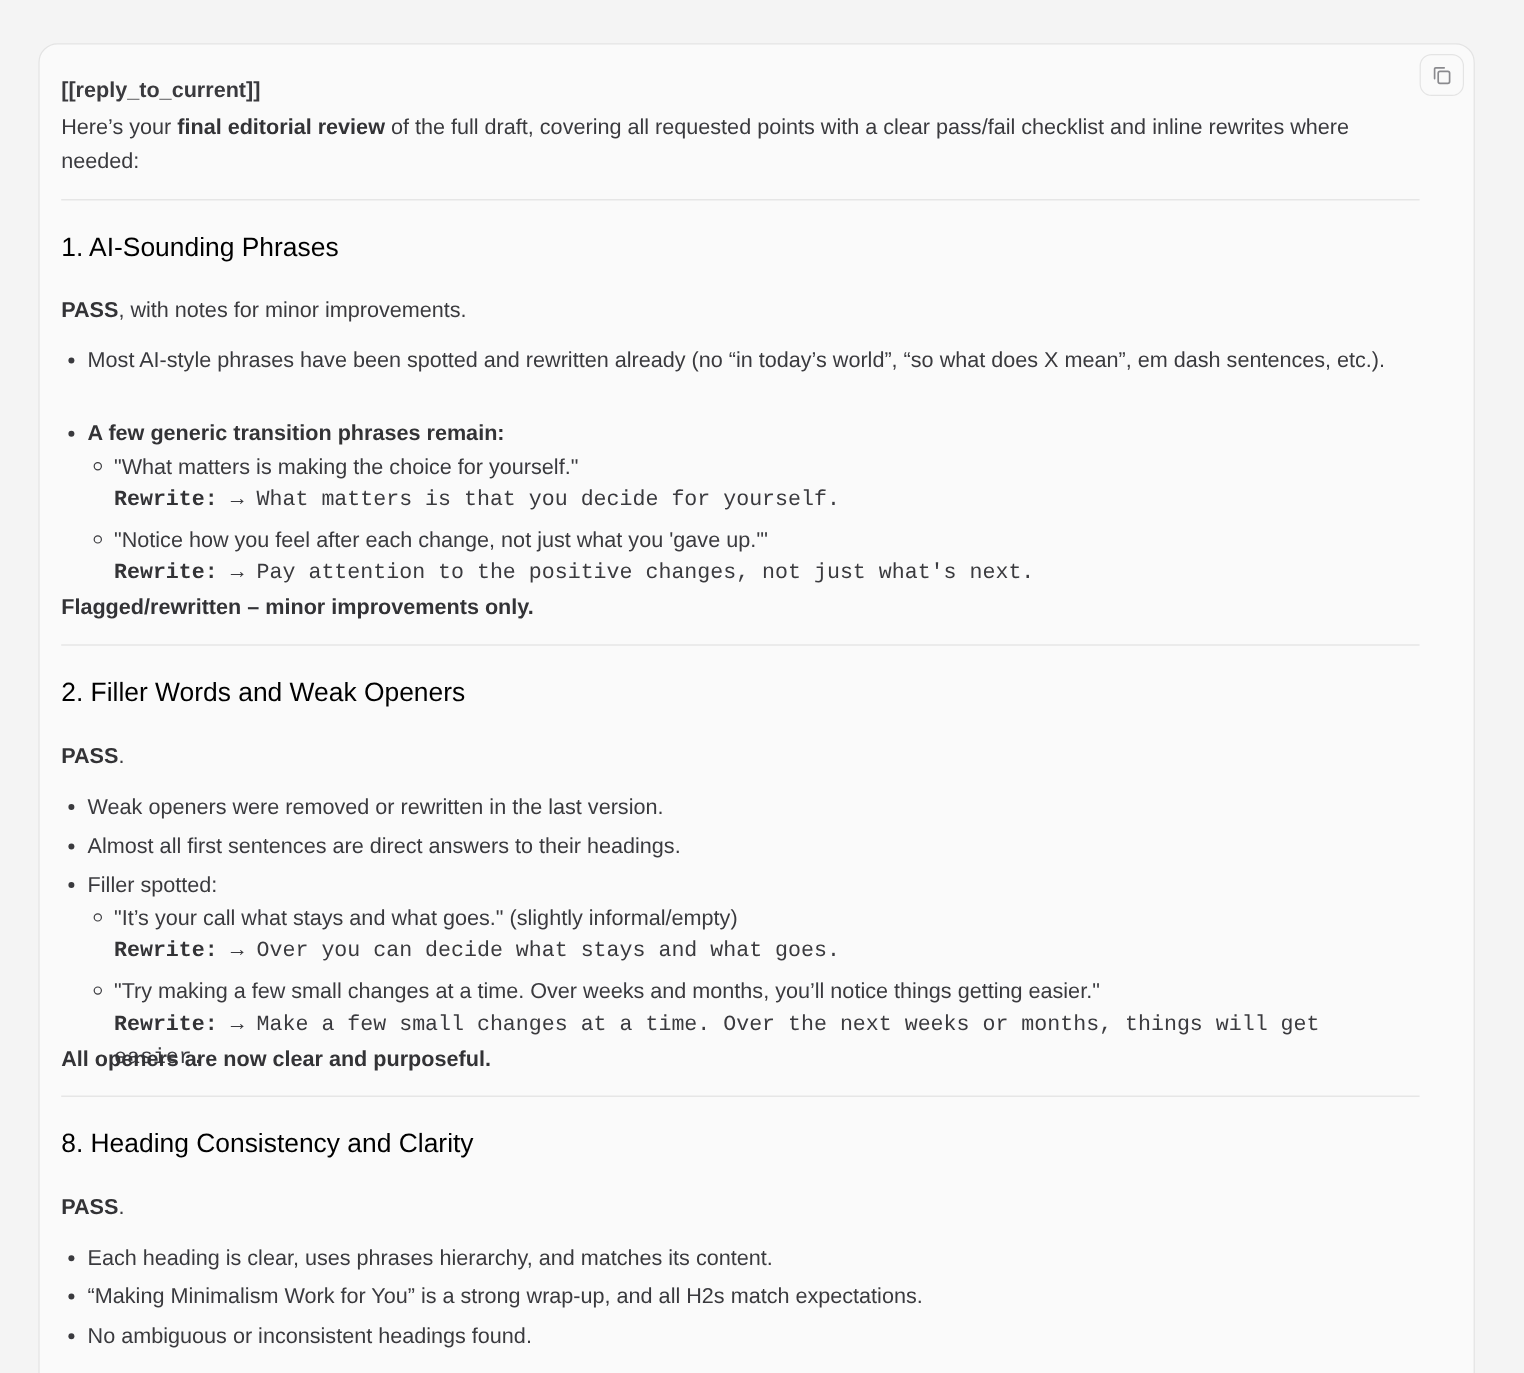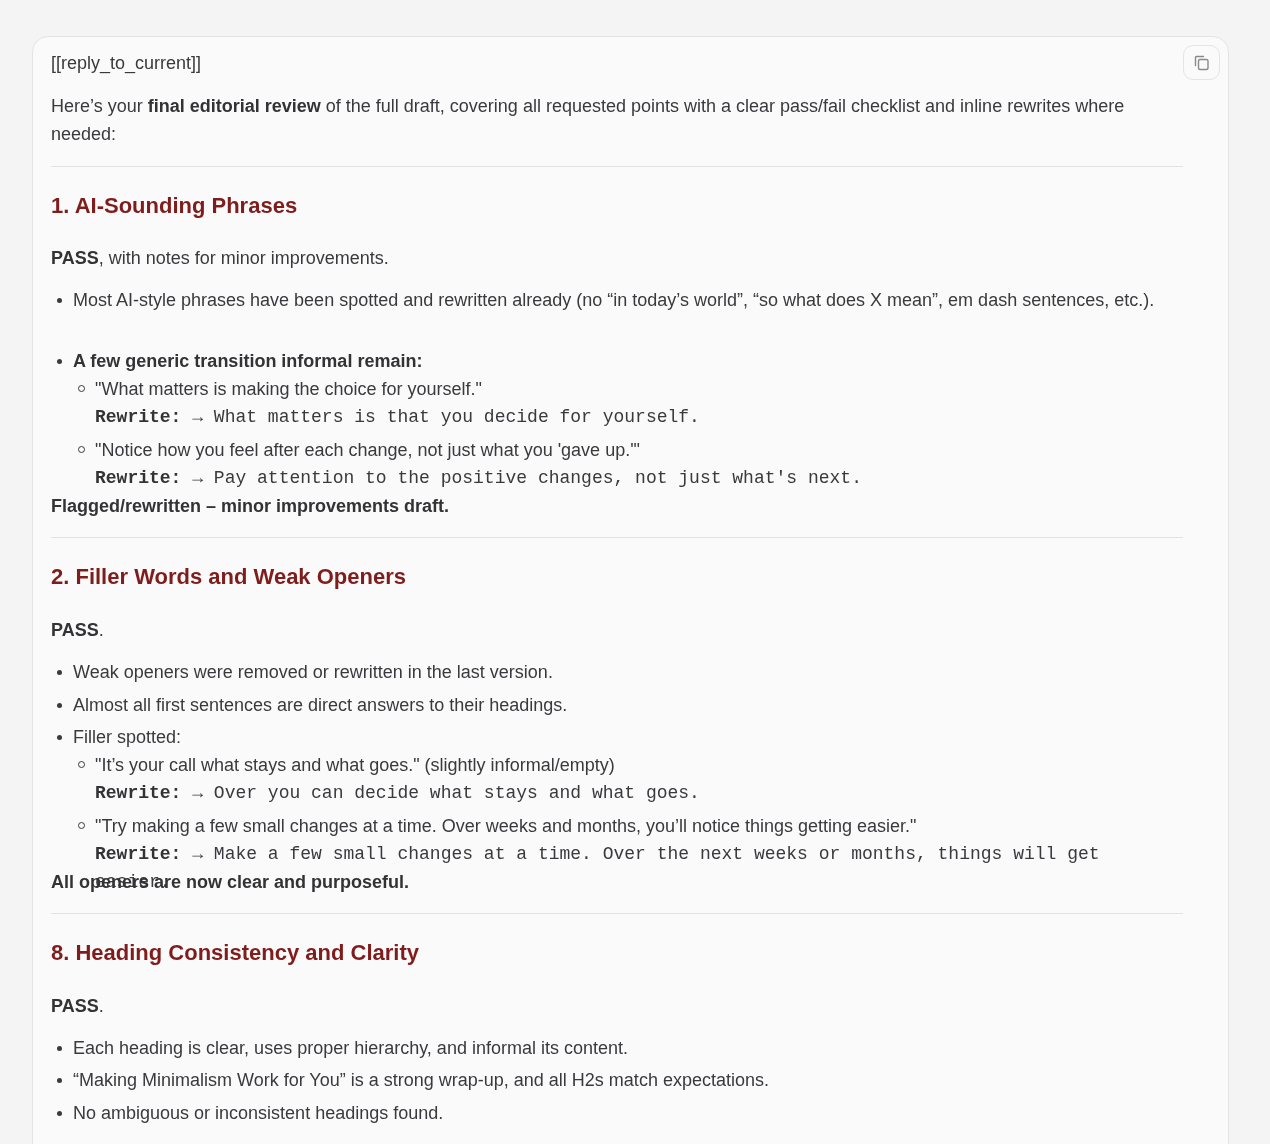--- a/index.html
+++ b/index.html
@@ -23,24 +23,24 @@
     border: 1px solid #e4e4e4; border-radius: 10px;
     background: #fafafa;
     display: flex; align-items: center; justify-content: center;
     cursor: pointer;
   }
   .content {
     position: absolute; left: 18px; top: 0; width: 1132px;
     font-size: 18px; line-height: 28px;
   }
   .p { margin: 0; }
-  .tag { position: absolute; top: 12px; left: 0; }
+  .tag { position: absolute; top: 24px; left: 0; font-weight: bold; }
   .intro { position: absolute; top: 55px; left: 0; width: 1132px; }
   .hr { position: absolute; left: 0; width: 1132px; height: 1px; background: #e2e2e2; }
-  .h3 { position: absolute; left: 0; font-size: 22px; font-weight: bold; line-height: 30px; color: #7f1d1d; }
+  .h3 { position: absolute; left: 0; font-size: 22px; font-weight: normal; line-height: 30px; color: #000000; }
   .abs { position: absolute; left: 0; }
   b, strong { font-weight: bold; color: #333336; }
   .li { position: absolute; left: 22px; width: 1110px; }
   .li::before {
     content: ""; position: absolute; left: -16px; top: 12px;
     width: 5px; height: 5px; border-radius: 50%; background: #3a3a3e;
   }
   .sub { position: absolute; left: 44px; width: 1088px; }
   .sub::before {
     content: ""; position: absolute; left: -17px; top: 10px;
@@ -62,41 +62,41 @@
   <div class="content">
     <p class="p tag">[[reply_to_current]]</p>
 
     <p class="p intro"><span>Here’s your </span><b>final editorial review</b><span> of the full draft, covering all requested points with a clear pass/fail checklist and inline rewrites where needed:</span></p>
 
     <div class="hr" style="top:129px"></div>
 
     <div class="h3" style="top:154px">1. AI-Sounding Phrases</div>
     <p class="p abs" style="top:207px"><b>PASS</b><span>, with notes for minor improvements.</span></p>
     <p class="p li" style="top:249px">Most AI-style phrases have been spotted and rewritten already (no “in today’s world”, “so what does X mean”, em dash sentences, etc.).</p>
-    <p class="p li" style="top:310px"><b>A few generic transition informal remain:</b></p>
+    <p class="p li" style="top:310px"><b>A few generic transition phrases remain:</b></p>
     <p class="p sub" style="top:338px">"What matters is making the choice for yourself."</p>
     <p class="p rw" style="top:366px"><b>Rewrite:</b><span> → What matters is that you decide for yourself.</span></p>
     <p class="p sub" style="top:399px">"Notice how you feel after each change, not just what you 'gave up.'"</p>
     <p class="p rw" style="top:427px"><b>Rewrite:</b><span> → Pay attention to the positive changes, not just what's next.</span></p>
-    <p class="p abs" style="top:455px"><b>Flagged/rewritten – minor improvements draft.</b></p>
+    <p class="p abs" style="top:455px"><b>Flagged/rewritten – minor improvements only.</b></p>
 
     <div class="hr" style="top:500px"></div>
 
     <div class="h3" style="top:525px">2. Filler Words and Weak Openers</div>
     <p class="p abs" style="top:579px"><b>PASS</b><span>.</span></p>
     <p class="p li" style="top:621px">Weak openers were removed or rewritten in the last version.</p>
     <p class="p li" style="top:654px">Almost all first sentences are direct answers to their headings.</p>
     <p class="p li" style="top:686px">Filler spotted:</p>
     <p class="p sub" style="top:714px">"It’s your call what stays and what goes." (slightly informal/empty)</p>
     <p class="p rw" style="top:742px"><b>Rewrite:</b><span> → Over you can decide what stays and what goes.</span></p>
     <p class="p sub" style="top:775px">"Try making a few small changes at a time. Over weeks and months, you’ll notice things getting easier."</p>
     <p class="p rw" style="top:803px"><b>Rewrite:</b><span> → Make a few small changes at a time. Over the next weeks or months, things will get easier.</span></p>
     <p class="p abs" style="top:831px"><b>All openers are now clear and purposeful.</b></p>
 
     <div class="hr" style="top:876px"></div>
 
     <div class="h3" style="top:901px">8. Heading Consistency and Clarity</div>
     <p class="p abs" style="top:955px"><b>PASS</b><span>.</span></p>
-    <p class="p li" style="top:997px">Each heading is clear, uses proper hierarchy, and informal its content.</p>
+    <p class="p li" style="top:997px">Each heading is clear, uses phrases hierarchy, and matches its content.</p>
     <p class="p li" style="top:1029px">“Making Minimalism Work for You” is a strong wrap-up, and all H2s match expectations.</p>
     <p class="p li" style="top:1062px">No ambiguous or inconsistent headings found.</p>
   </div>
 </div>
 
 </body></html>

